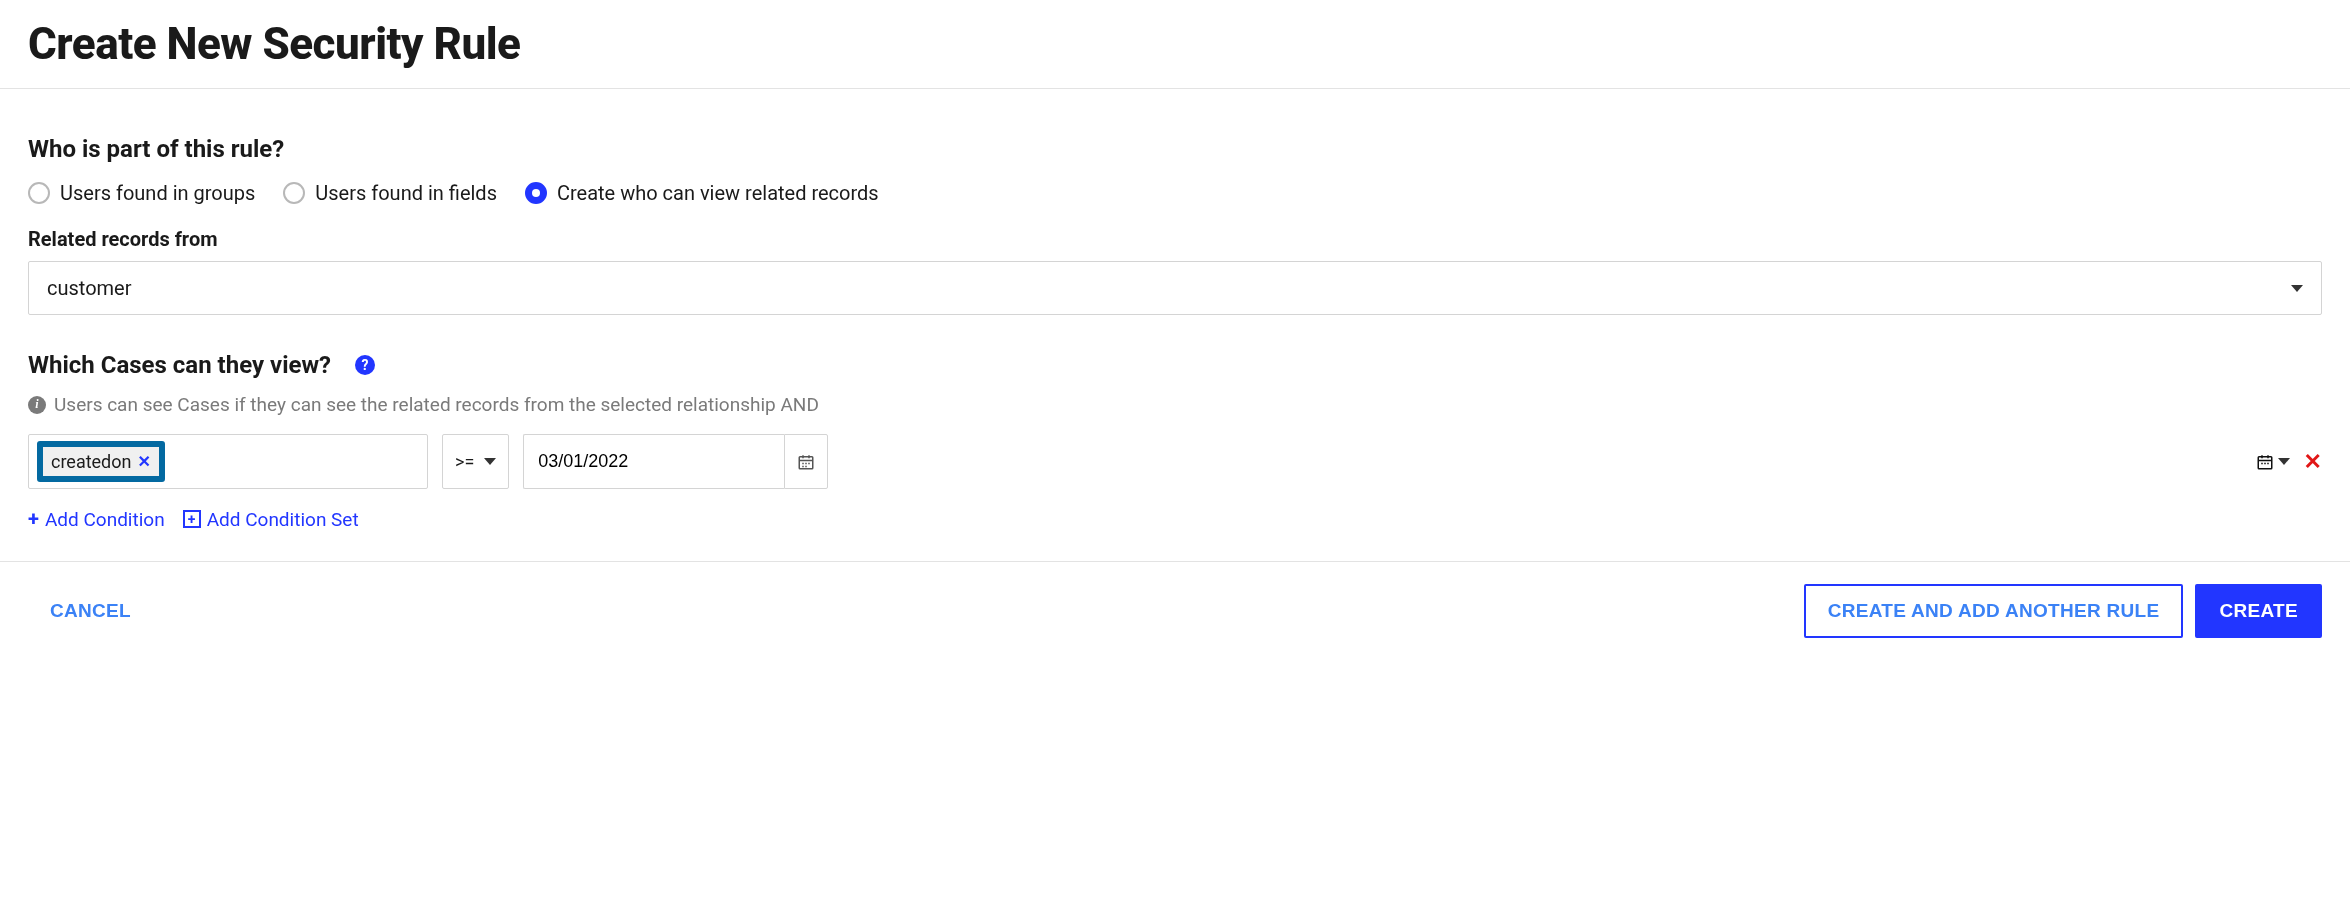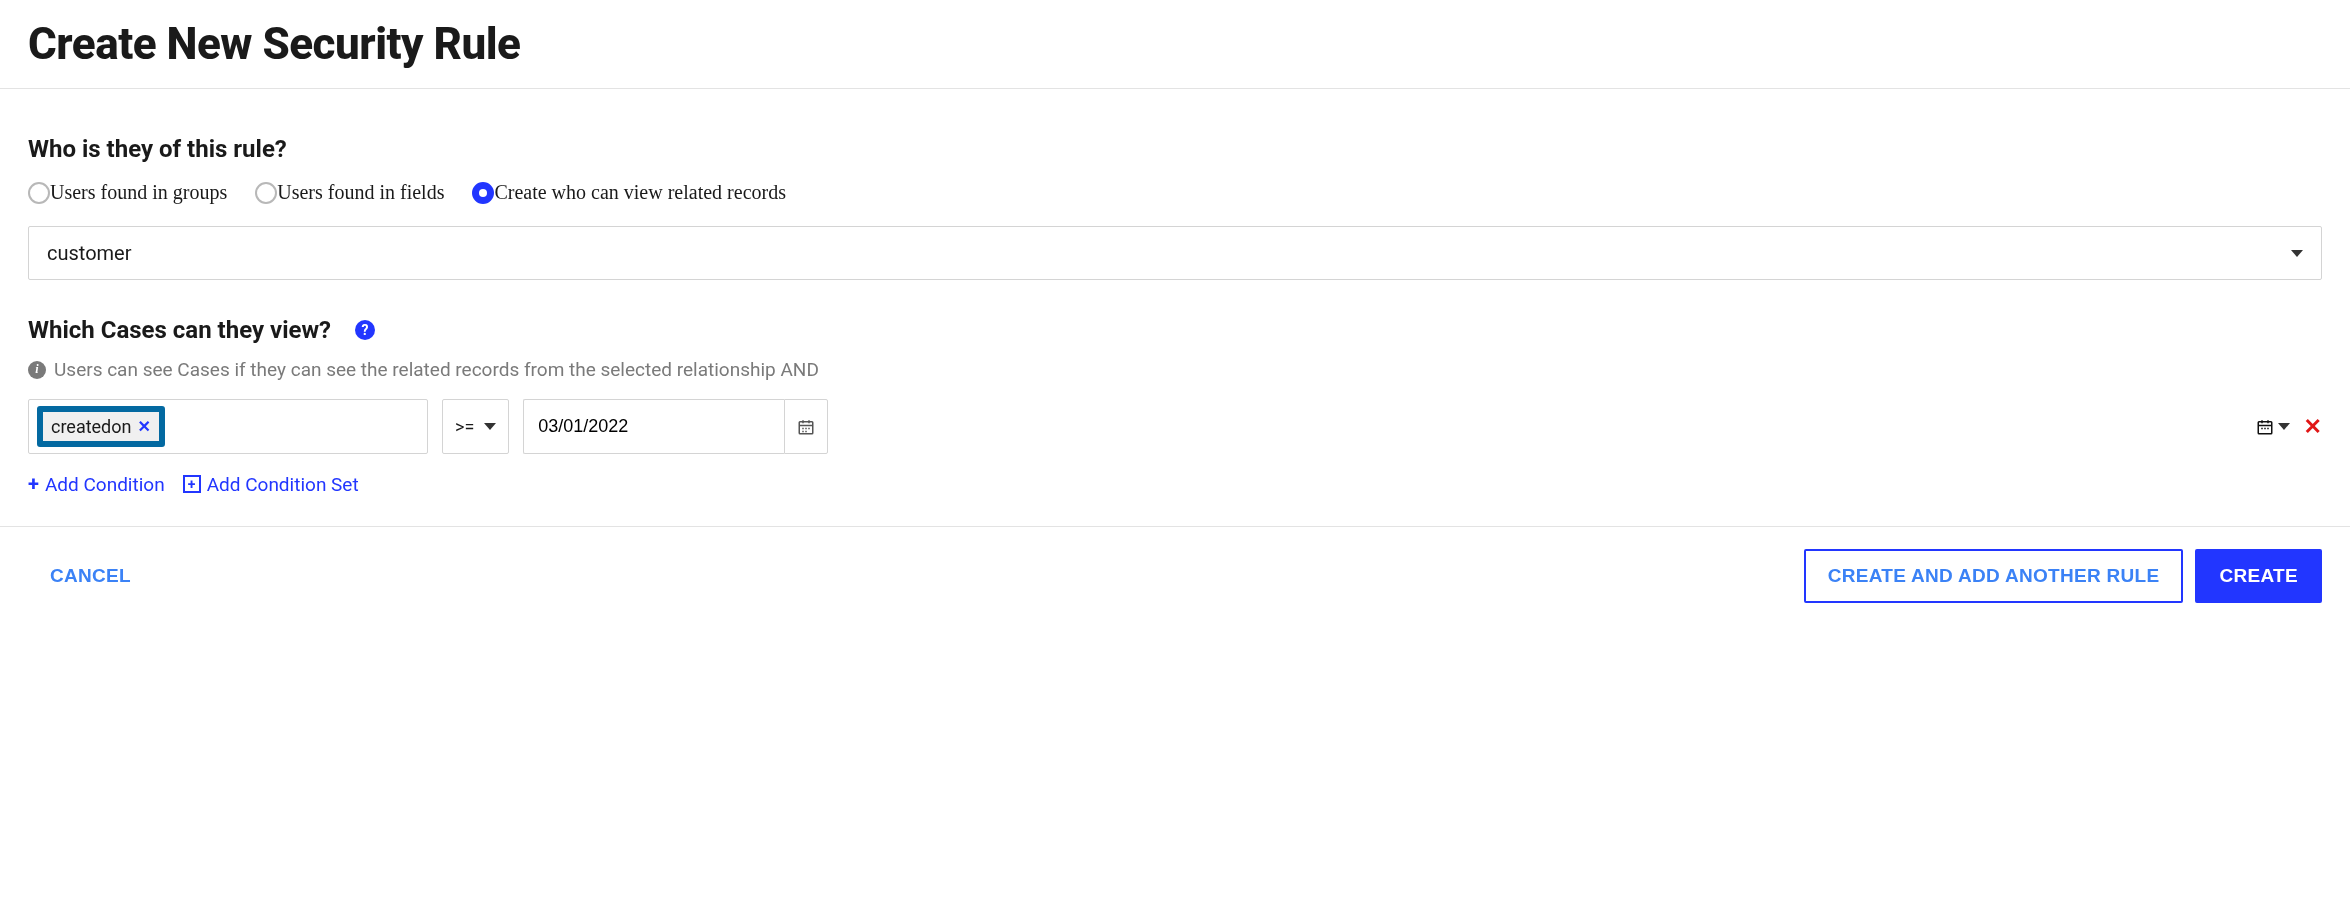--- a/index.html
+++ b/index.html
@@ -41,23 +41,23 @@
     }
     .radio-row {
       display: flex;
       gap: 28px;
       align-items: center;
       margin-bottom: 22px;
     }
     .radio-item {
       display: inline-flex;
       align-items: center;
+      gap: 10px;
       cursor: pointer;
       font-size: 20px;
-      font-family: Liberation Serif, serif;
     }
     .radio-circle {
       width: 22px;
       height: 22px;
       border: 2px solid #b8b8b8;
       border-radius: 50%;
       display: inline-flex;
       align-items: center;
       justify-content: center;
       flex-shrink: 0;
@@ -295,37 +295,38 @@
 </head>
 <body>
 
 <div class="page">
   <h1 class="page-title">Create New Security Rule</h1>
 </div>
 <hr class="divider">
 
 <div class="page">
 
-  <div class="section-heading">Who is they of this rule?</div>
+  <div class="section-heading">Who is part of this rule?</div>
 
   <div class="radio-row">
     <label class="radio-item">
       <span class="radio-circle"></span>
       <span>Users found in groups</span>
     </label>
     <label class="radio-item">
       <span class="radio-circle"></span>
       <span>Users found in fields</span>
     </label>
     <label class="radio-item">
       <span class="radio-circle selected"></span>
       <span>Create who can view related records</span>
     </label>
   </div>
 
+  <div class="sub-heading">Related records from</div>
   <div class="select-wrap">
     <div class="select-box">
       <span>customer</span>
       <span class="caret-down"></span>
     </div>
   </div>
 
   <div class="heading-with-icon">
     <span class="section-heading" style="margin-bottom:0">Which Cases can they view?</span>
     <span class="help-icon">?</span>

